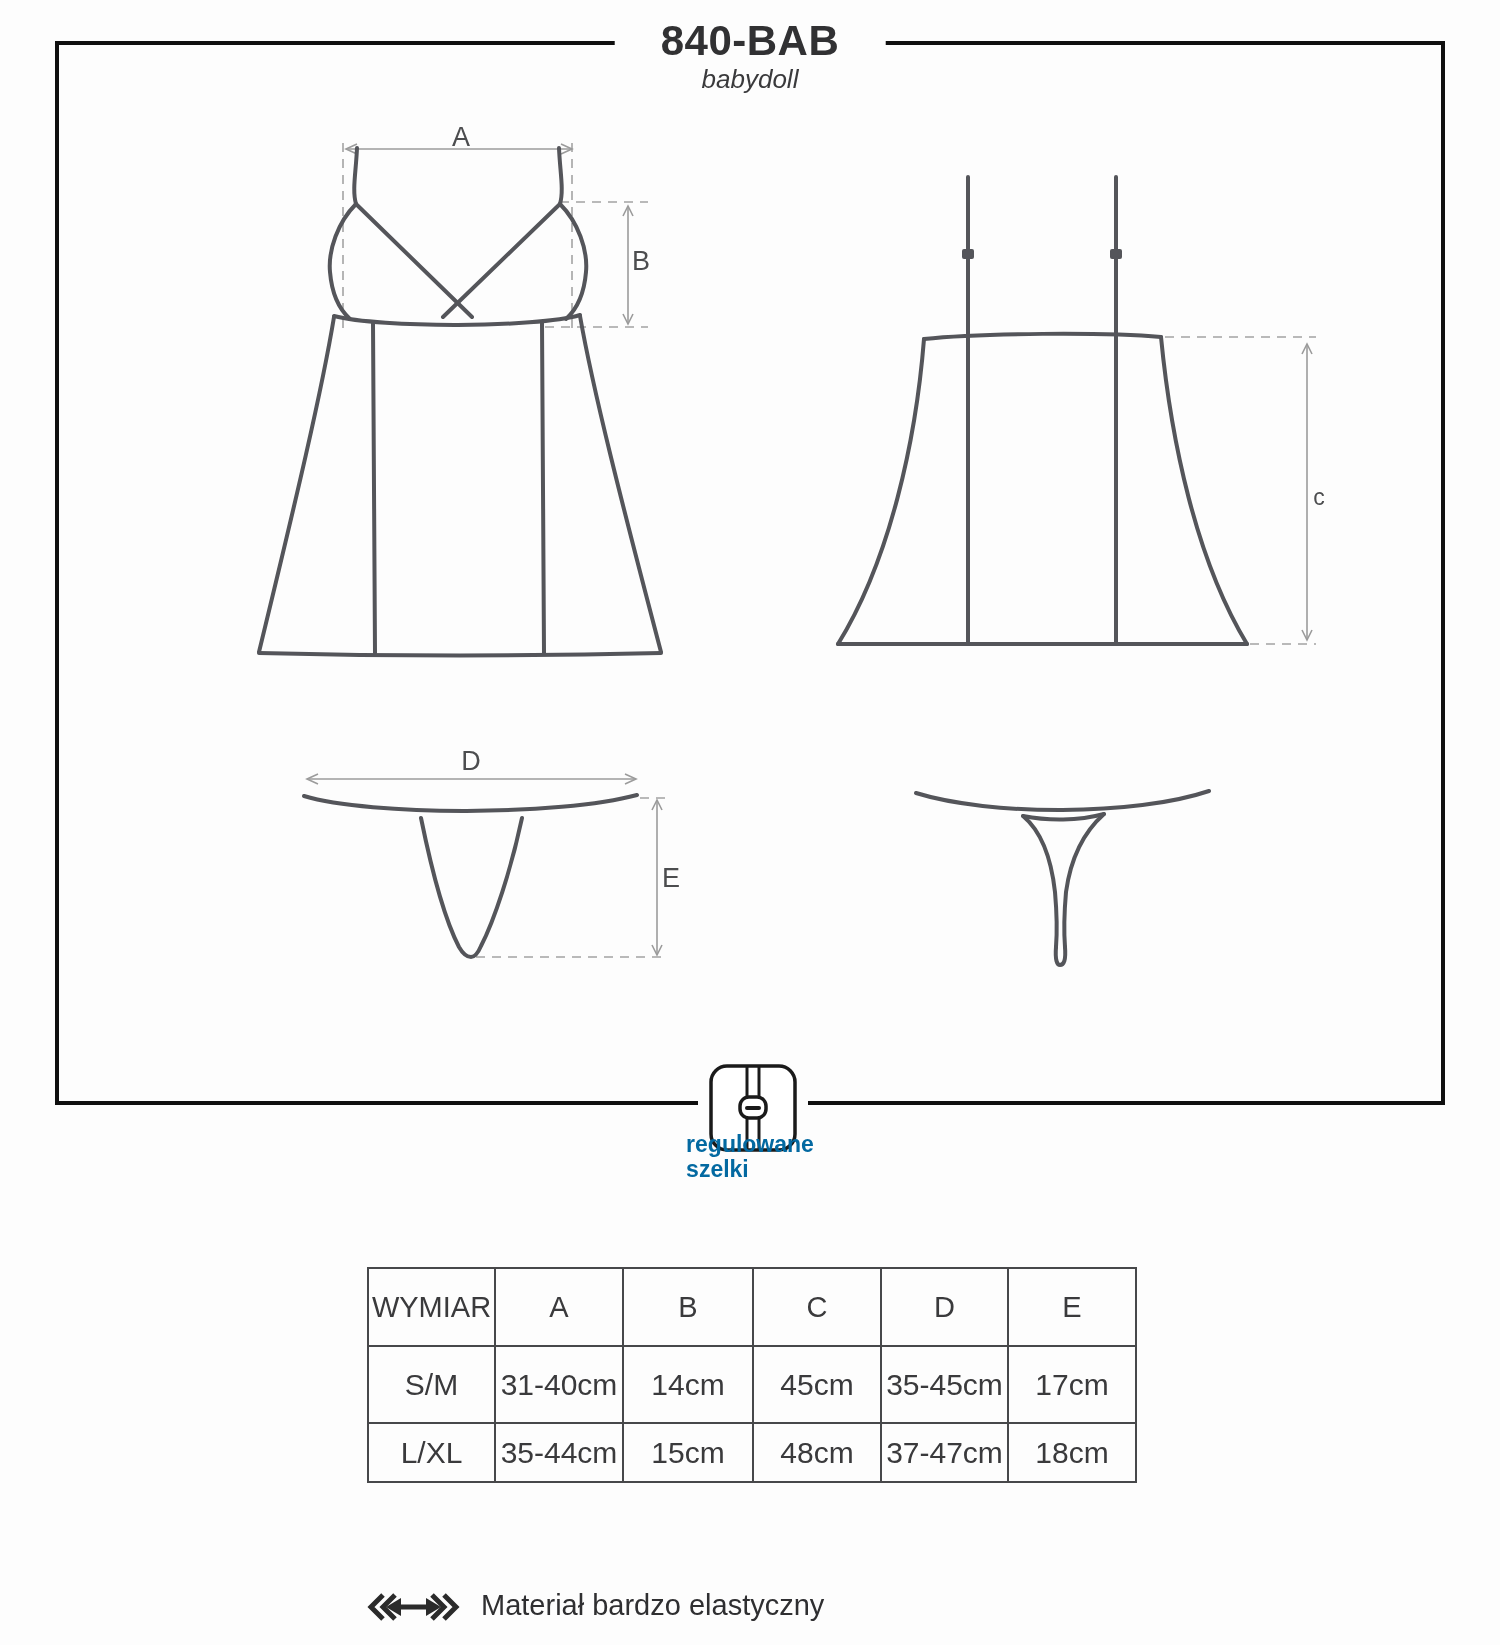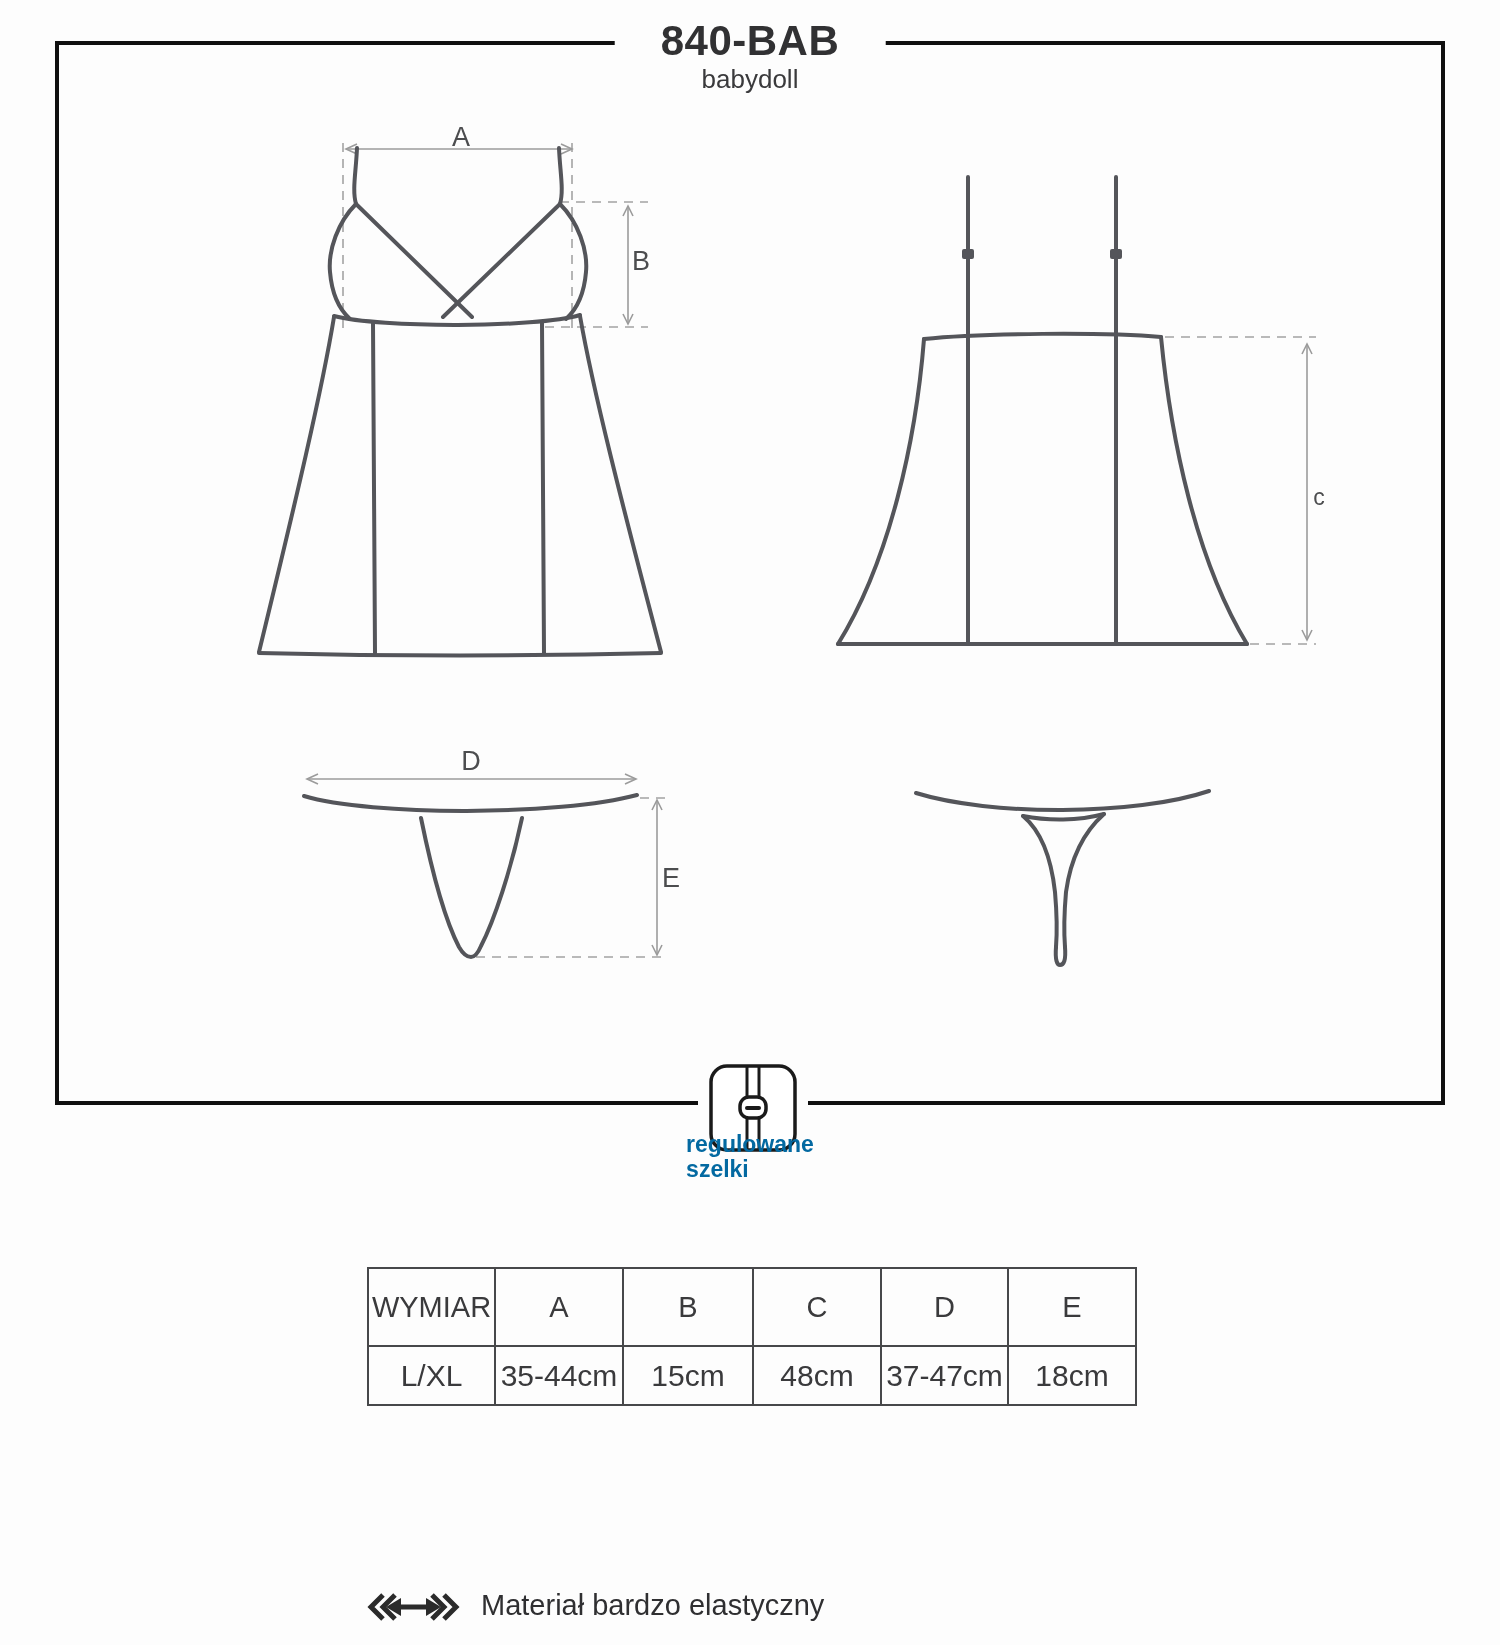--- a/index.html
+++ b/index.html
@@ -7,21 +7,21 @@
   .canvas { position:relative; width:1500px; height:1645px; overflow:hidden; background:#fdfdfd; }
 
   .frame { position:absolute; left:55px; top:41px; width:1390px; height:1064px;
            border:4px solid #0f0f0f; box-sizing:border-box; z-index:1; }
 
   svg.diagram { position:absolute; left:0; top:0; z-index:2; }
 
   .title-block { position:absolute; top:19px; left:50%; transform:translateX(-50%);
                  background:#fdfdfd; padding:0 46px; text-align:center; z-index:3; }
   .title { font-size:42px; font-weight:bold; color:#313133; line-height:44px; letter-spacing:0.5px; }
-  .subtitle { font-size:26px; color:#3a3a3c; line-height:28px; margin-top:2px; }
+  .subtitle { font-size:26px; color:#3a3a3c; line-height:28px; margin-top:2px;font-style:italic; }
 
   .dim-label { position:absolute; color:#4c4d4f; font-size:27px; z-index:3;
                transform:translate(-50%,-50%); }
   .dim-label.small { font-size:23px; }
 
   .strap-caption { position:absolute; top:1132px; left:50%; transform:translateX(-50%);
                    text-align:left; font-weight:bold; font-size:23px; line-height:25px;
                    color:#0369a1; z-index:3; }
 
   table.sizes { position:absolute; left:367px; top:1267px; border-collapse:collapse;
@@ -170,20 +170,28 @@
     </colgroup>
     <tbody>
         <tr style="height:78px">
       <th>WYMIAR</th>
       <th>A</th>
       <th>B</th>
       <th>C</th>
       <th>D</th>
       <th>E</th>
     </tr>
+    <tr style="height:77px">
+      <td>S/M</td>
+      <td>31-40cm</td>
+      <td>14cm</td>
+      <td>45cm</td>
+      <td>35-45cm</td>
+      <td>17cm</td>
+    </tr>
     <tr style="height:59px">
       <td>L/XL</td>
       <td>35-44cm</td>
       <td>15cm</td>
       <td>48cm</td>
       <td>37-47cm</td>
       <td>18cm</td>
     </tr>
   </tbody>
     </table>

